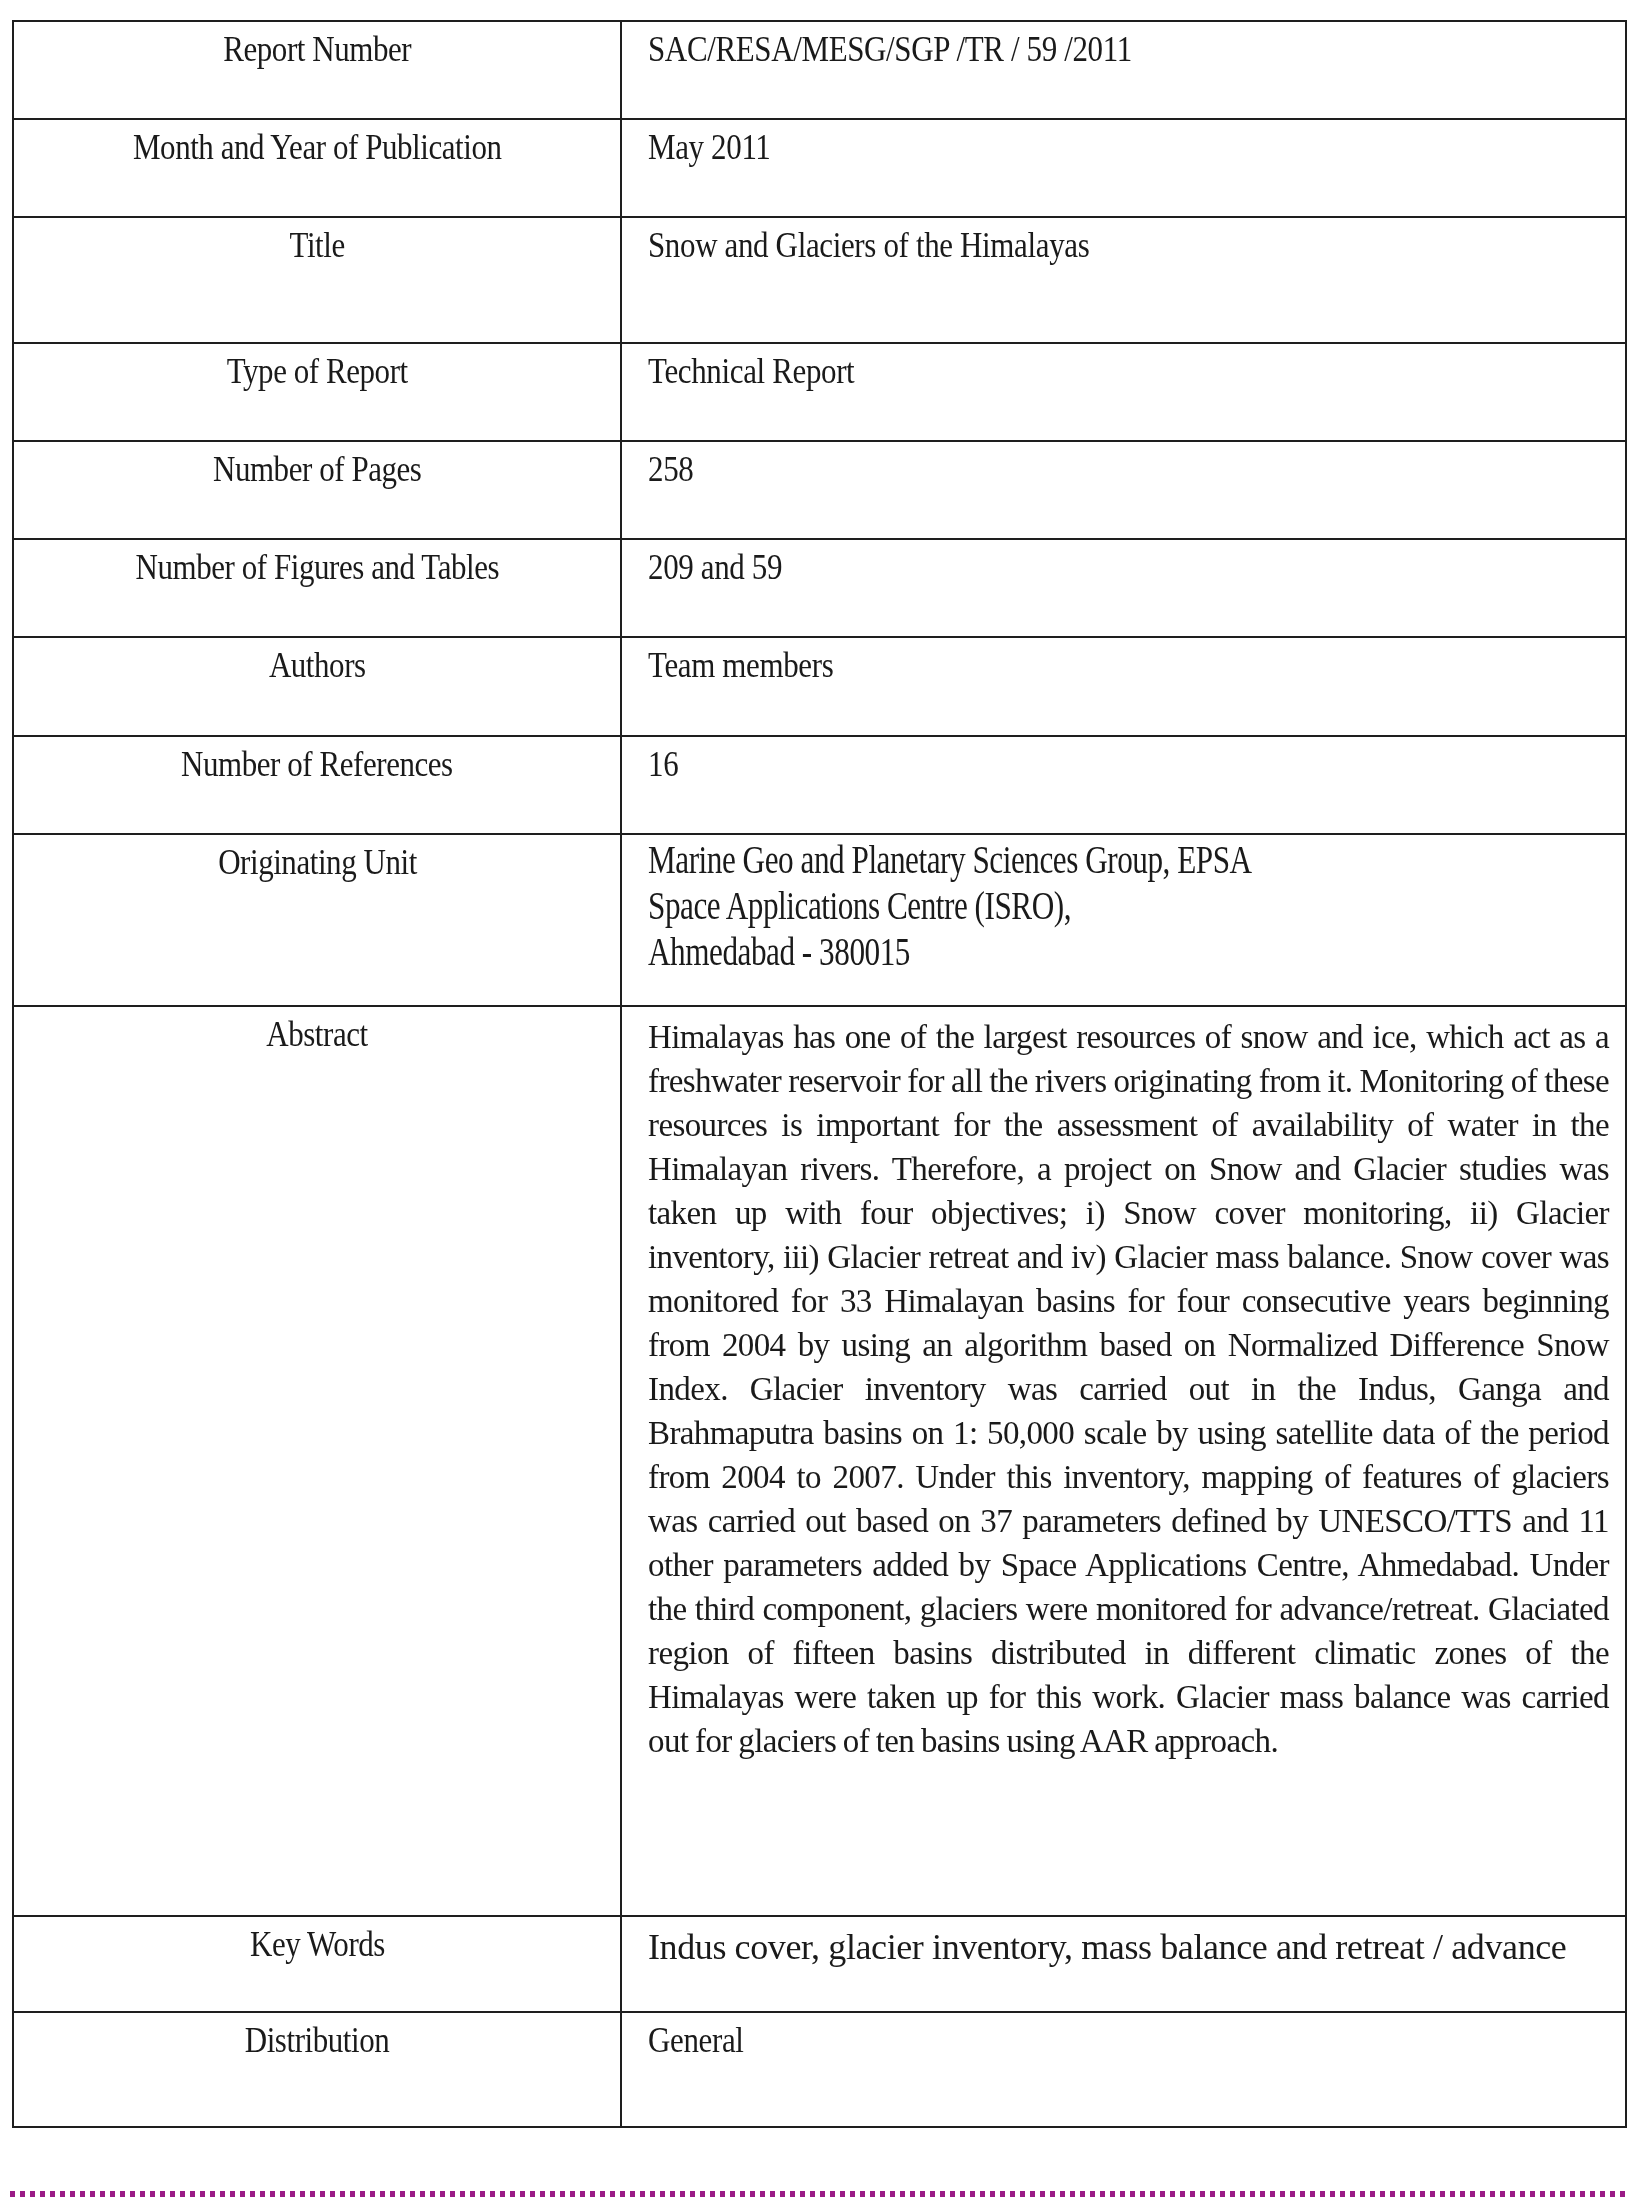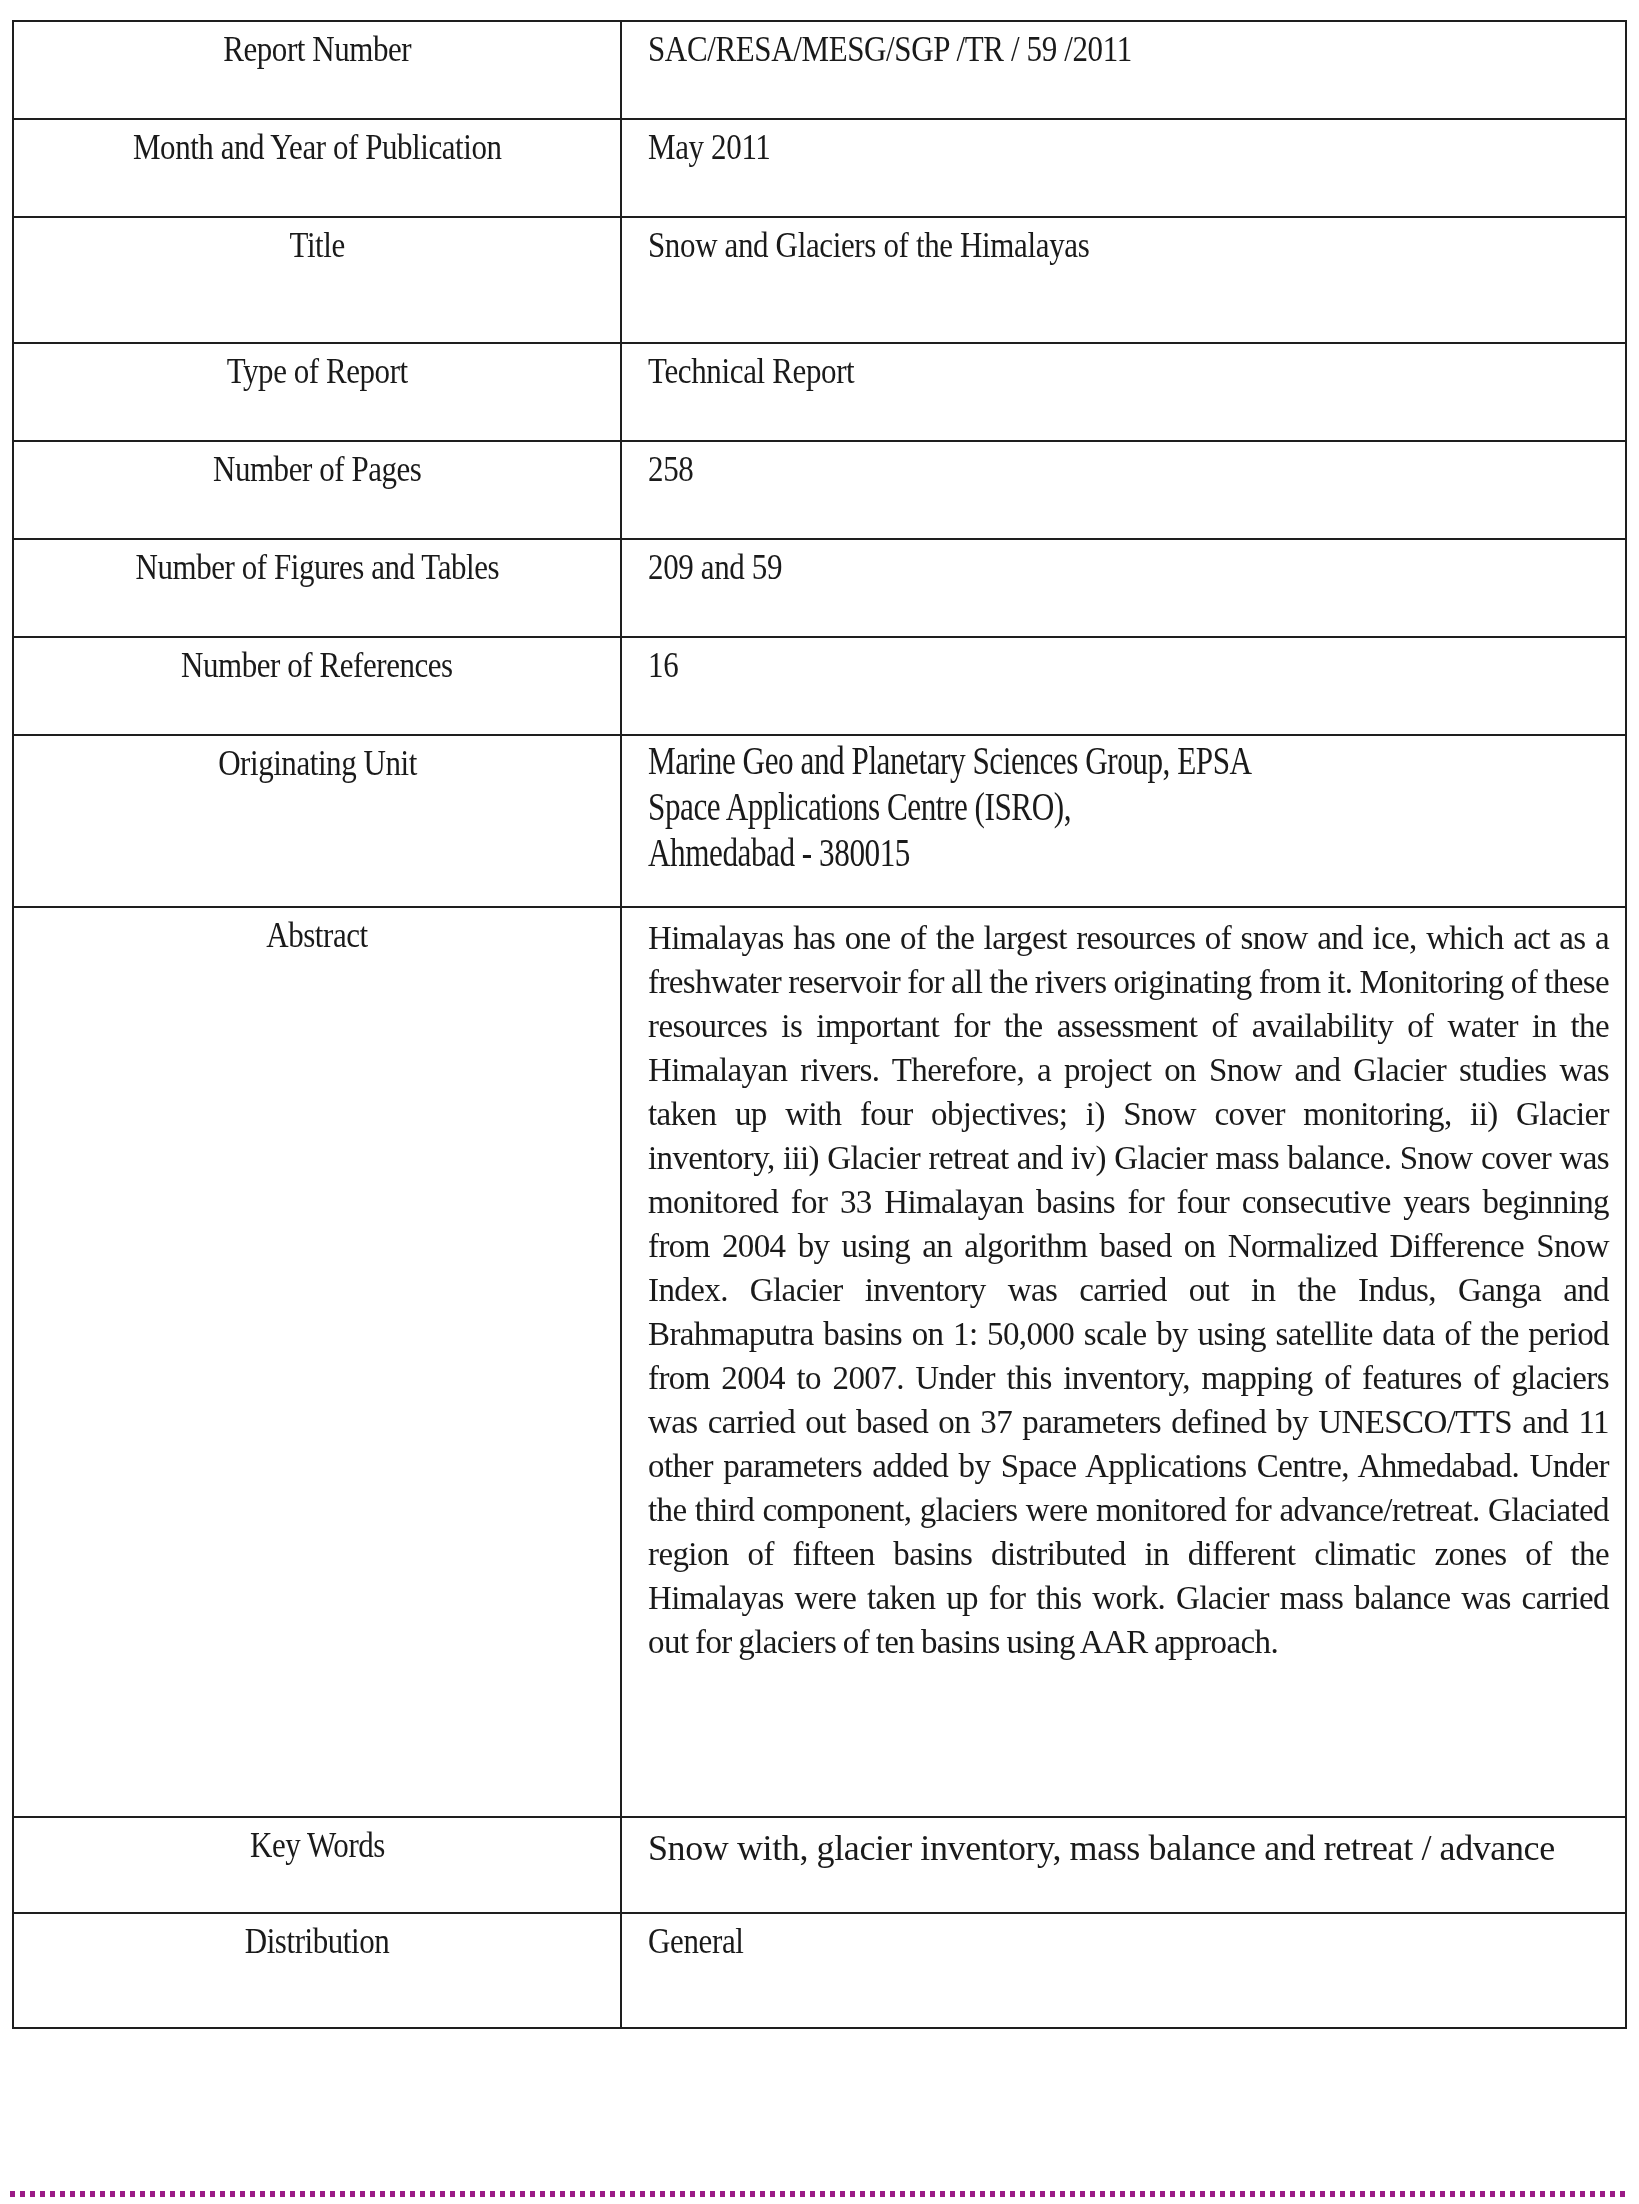--- a/index.html
+++ b/index.html
@@ -122,20 +122,24 @@
         <td class="value-cell"><span class="condensed">Technical Report</span></td>
       </tr>
       <tr style="height:98px;border-radius:25px;">
         <td class="label-cell"><span class="condensed-center">Number of Pages</span></td>
         <td class="value-cell"><span class="condensed">258</span></td>
       </tr>
       <tr style="height:98px;">
         <td class="label-cell"><span class="condensed-center">Number of Figures and Tables</span></td>
         <td class="value-cell"><span class="condensed">209 and 59</span></td>
       </tr>
+      <tr style="height:99px;">
+        <td class="label-cell"><span class="condensed-center">Authors</span></td>
+        <td class="value-cell"><span class="condensed">Team members</span></td>
+      </tr>
       <tr style="height:98px;">
         <td class="label-cell"><span class="condensed-center">Number of References</span></td>
         <td class="value-cell"><span class="condensed">16</span></td>
       </tr>
       <tr style="height:172px;">
         <td class="label-cell"><span class="condensed-center">Originating Unit</span></td>
         <td class="value-cell" style="padding-top:2px !important;">
           <span class="org-line">Marine Geo and Planetary Sciences Group, EPSA</span>
           <span class="org-line">Space Applications Centre (ISRO),</span>
           <span class="org-line">Ahmedabad - 380015</span>
@@ -143,21 +147,21 @@
       </tr>
       <tr style="height:910px;">
         <td class="label-cell"><span class="condensed-center">Abstract</span></td>
         <td class="value-cell">
           <div class="abstract-text">Himalayas has one of the largest resources of snow and ice, which act as a freshwater reservoir for all the rivers originating from it. Monitoring of these resources is important for the assessment of availability of water in the Himalayan rivers. Therefore, a project on Snow and Glacier studies was taken up with four  objectives; i) Snow cover monitoring, ii) Glacier inventory, iii) Glacier retreat and iv) Glacier mass balance. Snow cover was monitored for 33 Himalayan basins for four consecutive years beginning from 2004 by using an algorithm based on Normalized Difference Snow Index. Glacier inventory was carried out in the Indus, Ganga and Brahmaputra basins on 1: 50,000 scale by using satellite data of the period from 2004 to 2007. Under this inventory, mapping of features of glaciers was carried out based on 37 parameters defined by  UNESCO/TTS  and 11 other parameters added by Space Applications Centre, Ahmedabad. Under the third component, glaciers were monitored for advance/retreat. Glaciated region of fifteen basins distributed in different climatic zones of the Himalayas were taken up for this work. Glacier mass balance was carried out for glaciers of ten basins using AAR approach.</div>
         </td>
       </tr>
       <tr style="height:96px;">
         <td class="label-cell"><span class="condensed-center">Key Words</span></td>
         <td class="value-cell">
-          <div class="keywords-text">Snow with, glacier inventory, mass balance and retreat / advance</div>
+          <div class="keywords-text">Indus cover, glacier inventory, mass balance and retreat / advance</div>
         </td>
       </tr>
       <tr style="height:115px;">
         <td class="label-cell"><span class="condensed-center">Distribution</span></td>
         <td class="value-cell"><span class="condensed">General</span></td>
       </tr>
     </tbody>
   </table>
 
   <div class="divider-dots"></div>

